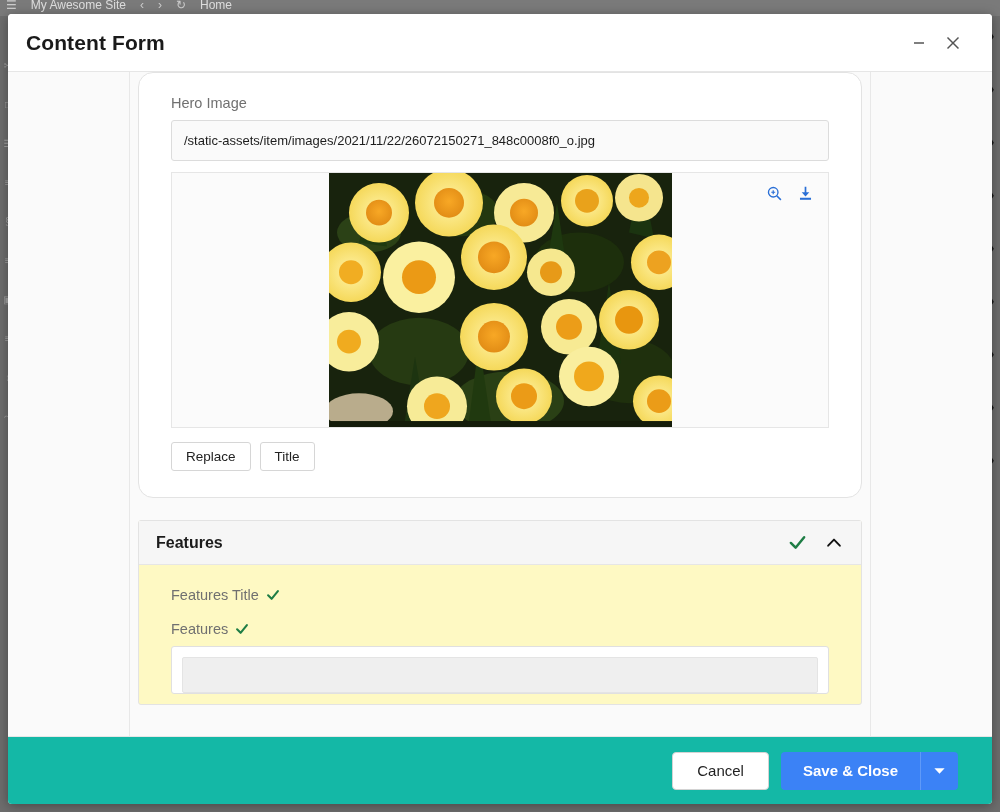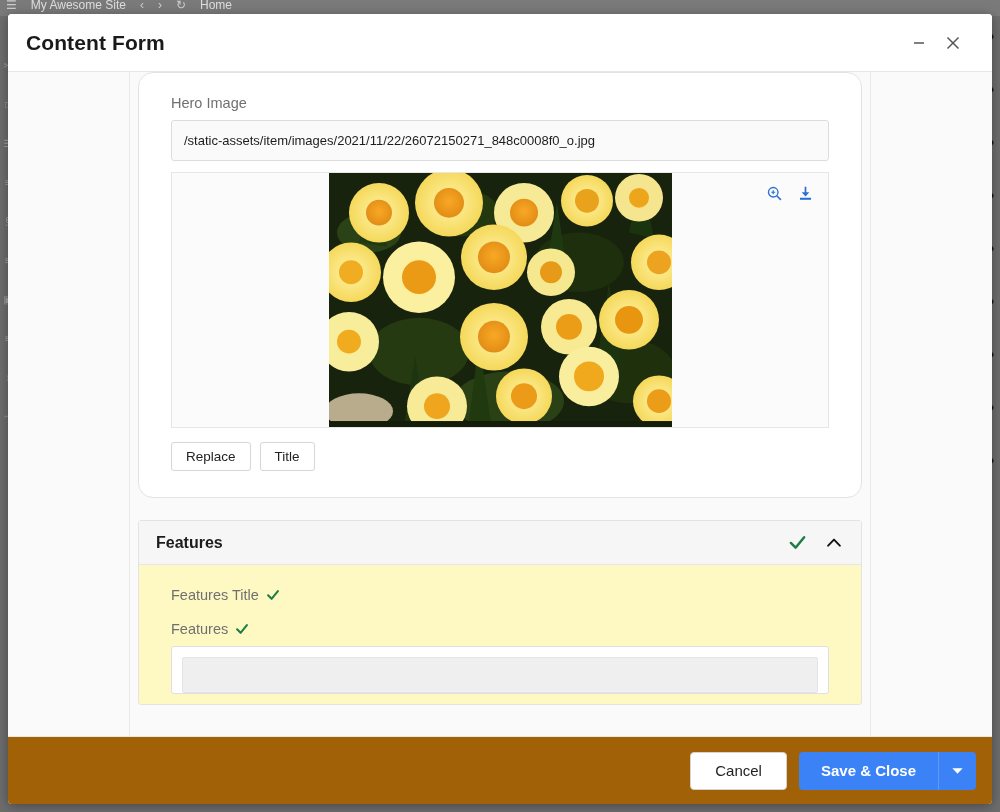--- a/index.html
+++ b/index.html
@@ -173,23 +173,23 @@
     background: #efefef; border: 1px solid #e4e4e4; border-radius: 2px;
     height: 36px; display: flex; align-items: center;
     padding: 0 12px 0 14px;
   }
   .list-item-spacer { flex: 1; }
 
   
   .modal-footer {
     flex: 0 0 68px; height: 68px;
     border-top: 1px solid #e6e6e6;
-    background: #a16207;
+    background: #14b8a6;
     display: flex; align-items: center; justify-content: flex-end;
-    padding: 0 16px; gap: 12px;
+    padding: 0 34px; gap: 12px;
   }
   .btn-cancel {
     height: 38px; padding: 0 24px;
     background: #fff; border: 1px solid #d3d3d3; border-radius: 4px;
     font-size: 15px; color: #1f1f1f; cursor: pointer;
     font-family: "Liberation Sans", sans-serif;
   }
   .split { display: flex; }
   .btn-primary {
     height: 38px; padding: 0 22px;

